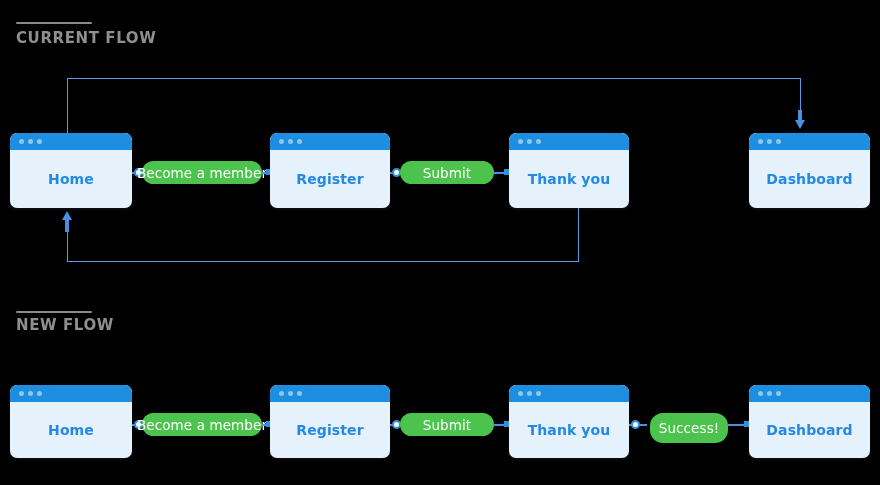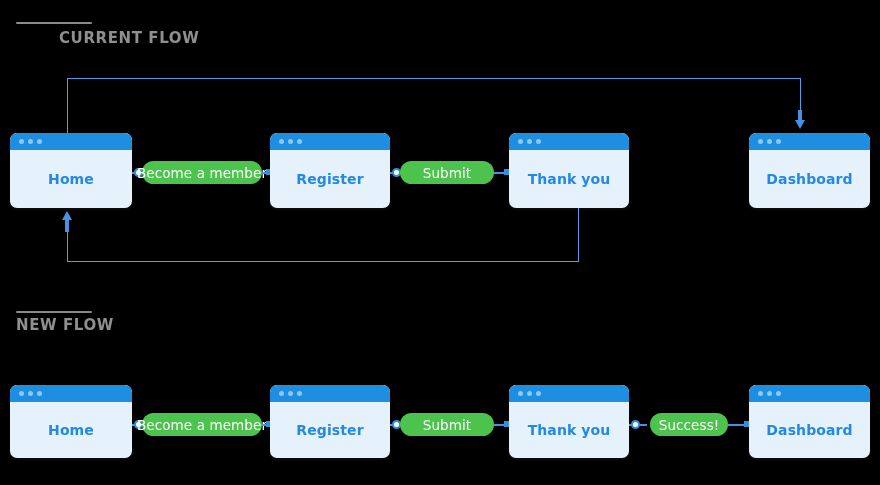--- a/index.html
+++ b/index.html
@@ -50,21 +50,21 @@
             border-bottom:9px solid #4a90e2;}
   .stub{position:absolute;width:4px;background:#4a90e2;}
 </style>
 </head>
 <body>
 
 <div class="canvas">
 
   <div class="sec-head">
     <div class="sec-rule" style="left:16px;top:22px;width:76px;"></div>
-    <div class="sec-title" style="left:16px;top:31px;margin-left:43px;">CURRENT FLOW</div>
+    <div class="sec-title" style="left:16px;top:31px;">CURRENT FLOW</div>
   </div>
 
   <div class="thin-v" style="left:67px;top:78px;height:56px;"></div>
   <div class="thin-h" style="left:67px;top:78px;width:734px;"></div>
   <div class="thin-v" style="left:800px;top:78px;height:36px;"></div>
   <div class="stub" style="left:798px;top:110px;height:12px;"></div>
   <div class="arrow-down" style="left:795px;top:120px;"></div>
 
   <div class="thin-v" style="left:578px;top:208px;height:54px;"></div>
   <div class="thin-h" style="left:67px;top:261px;width:512px;"></div>
@@ -190,21 +190,21 @@
       <span class="dot d3"></span>
     </div>
     <div class="cbody">
       <span class="clabel">Thank you</span>
     </div>
   </div>
 
   <div class="hline" style="left:629px;top:424px;width:18px;"></div>
   <div class="node-circle" style="left:631px;top:420px;"></div>
 
-  <div class="pill" style="left:650px;top:413px;width:78px;height:23px;">
+  <div class="pill" style="left:650px;top:413px;width:78px;height:30px;">
     <span>Success!</span>
   </div>
 
   <div class="hline" style="left:728px;top:424px;width:24px;"></div>
   <div class="node-square" style="left:744px;top:421px;"></div>
 
   <div class="card" style="left:749px;top:385px;width:121px;height:73px;">
     <div class="titlebar">
       <span class="dot d1"></span>
       <span class="dot d2"></span>

